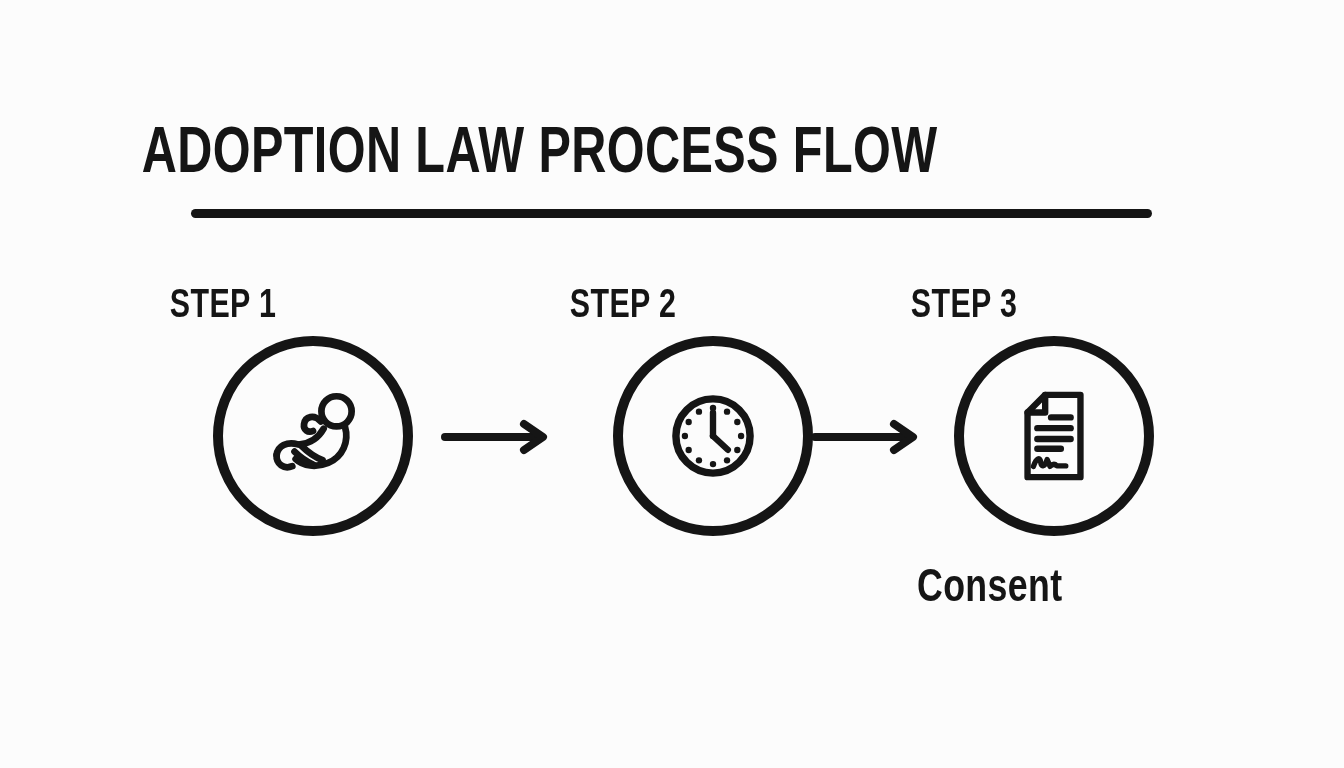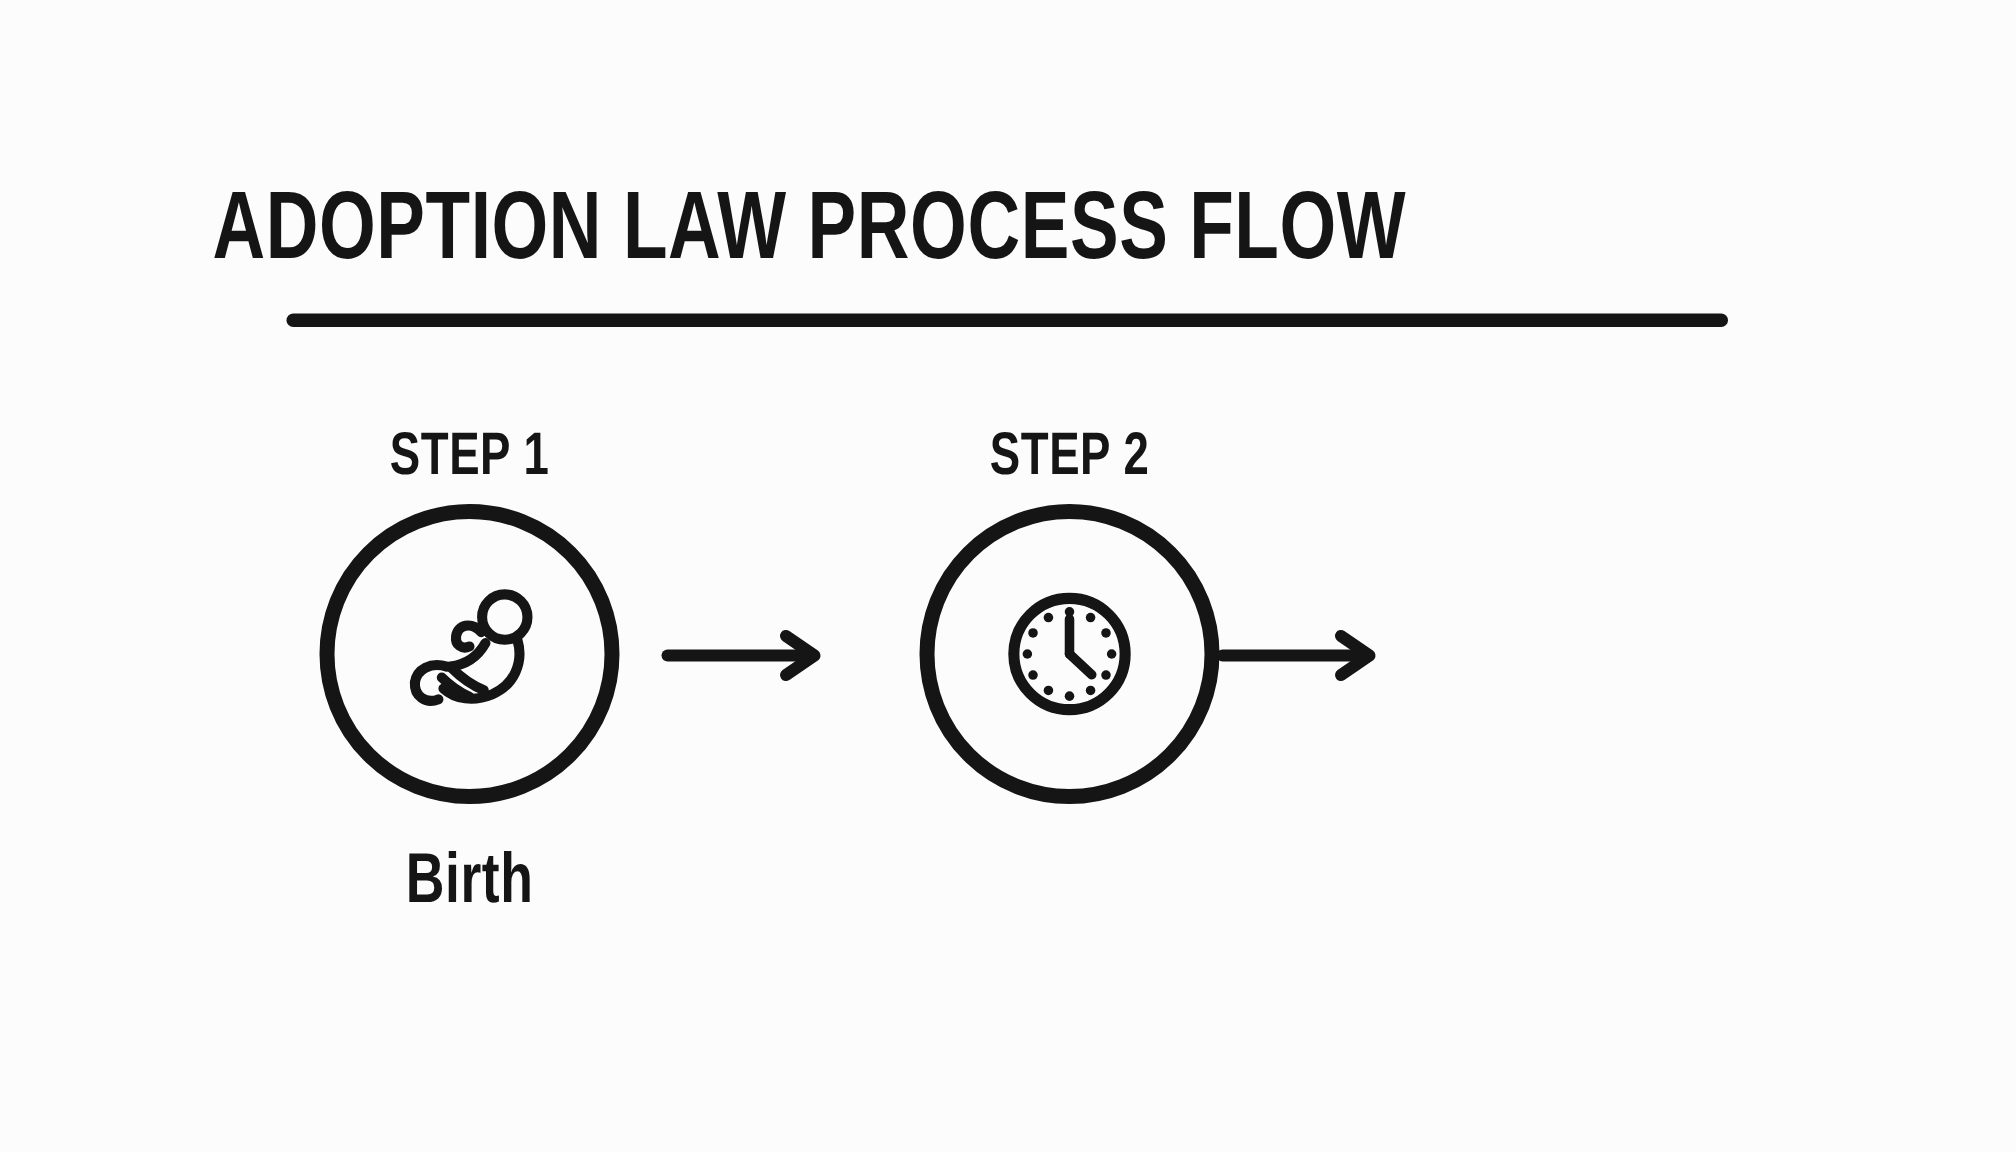--- a/index.html
+++ b/index.html
@@ -10,21 +10,21 @@
 
   
   .cond{ display:inline-block; transform:scaleX(0.76); transform-origin:50% 50%;
          font-weight:bold; white-space:nowrap; letter-spacing:0.5px; }
 
   .title{ position:absolute; left:0; right:0; top:118; top:118px; text-align:center;
           font-size:64px; line-height:1; color:var(--ink); }
   .rule{ position:absolute; left:191px; top:209px; width:961px; height:9px;
          background:var(--ink); border-radius:5px; }
 
-  .step{ position:absolute; top:283px; width:320px; text-align:center; }
+  .step{ position:absolute; top:283px; width:320px; }
   .step-label{ font-size:40px; line-height:1; }
   .circle{ width:200px; height:200px; margin:13px auto 0; border:10px solid var(--ink);
            border-radius:50%; display:flex; align-items:center; justify-content:center;
            background:transparent; }
   .caption{ margin-top:25px; font-size:47px; line-height:1; }
 
   .icon-svg{ stroke:var(--ink); fill:none; stroke-linecap:round; stroke-linejoin:round; }
   .arrow{ position:absolute; top:417px; width:120px; height:40px; }
 
   .s1{ left:153px; } .s2{ left:553px; } .s3{ left:894px; }
@@ -45,21 +45,20 @@
         <circle cx="71" cy="28" r="13.5"></circle>
         <path d="M 57 37 C 51 30.5 43 32.5 42 39.5 C 41.3 44.5 45.5 47.5 50 45.5"></path>
         <path d="M 59.5 43.5 C 55 51.5 47.5 56.5 38.5 57.5"></path>
         <path d="M 78.5 41.5 C 82.5 55 76.5 68.5 63.5 74 C 52.5 78.5 41.5 77 34.5 70.5"></path>
         <path d="M 39.5 58.5 C 45.5 64.5 51 68.5 58.5 71.5"></path>
         <path d="M 33.5 64 C 38.5 69 43.5 72.5 50 75.5"></path>
         <path d="M 36.5 57.5 C 27 54.5 18.5 59 17.5 67"></path>
         <path d="M 17.5 67 C 17 75 24 80 31.5 77"></path>
       </svg>
     </div>
-    <div class="caption"><span class="cond">Birth</span></div>
   </div>
 
   <svg class="arrow a1" viewBox="0 0 120 40">
     <g class="icon-svg" stroke="#151515" fill="none" stroke-linecap="round" stroke-linejoin="round">
       <path d="M 5 20 H 97" stroke-width="8"></path>
       <path d="M 84 7 L 103 20 L 84 33" stroke-width="8"></path>
     </g>
   </svg>
 
   <div class="step s2">
@@ -87,14 +86,29 @@
     </div>
   </div>
 
   <svg class="arrow a2" viewBox="0 0 120 40">
     <g stroke="#151515" fill="none" stroke-linecap="round" stroke-linejoin="round">
       <path d="M 5 20 H 97" stroke-width="8"></path>
       <path d="M 84 7 L 103 20 L 84 33" stroke-width="8"></path>
     </g>
   </svg>
 
+  <div class="step s3">
+    <div class="step-label"><span class="cond">STEP 3</span></div>
+    <div class="circle">
+      <svg class="icon-svg" width="98" height="108" viewBox="0 0 100 110" stroke-width="6.5">
+        <path d="M 41 13 H 77 V 97 H 23 V 31 Z"></path>
+        <path d="M 41 13 V 31 H 23"></path>
+        <path d="M 47 36 H 67"></path>
+        <path d="M 33 47 H 67"></path>
+        <path d="M 33 58 H 67"></path>
+        <path d="M 33 68 H 57"></path>
+        <path d="M 29 86 C 32 77 36 76 36.5 82 C 37 87 40.5 87 43 79 L 46 86 C 48.5 83.5 51 83.5 53 85.5 L 62 85.5" stroke-width="5.5"></path>
+      </svg>
+    </div>
+    <div class="caption"><span class="cond">Consent</span></div>
+  </div>
 
 </div>
 
 </body></html>

